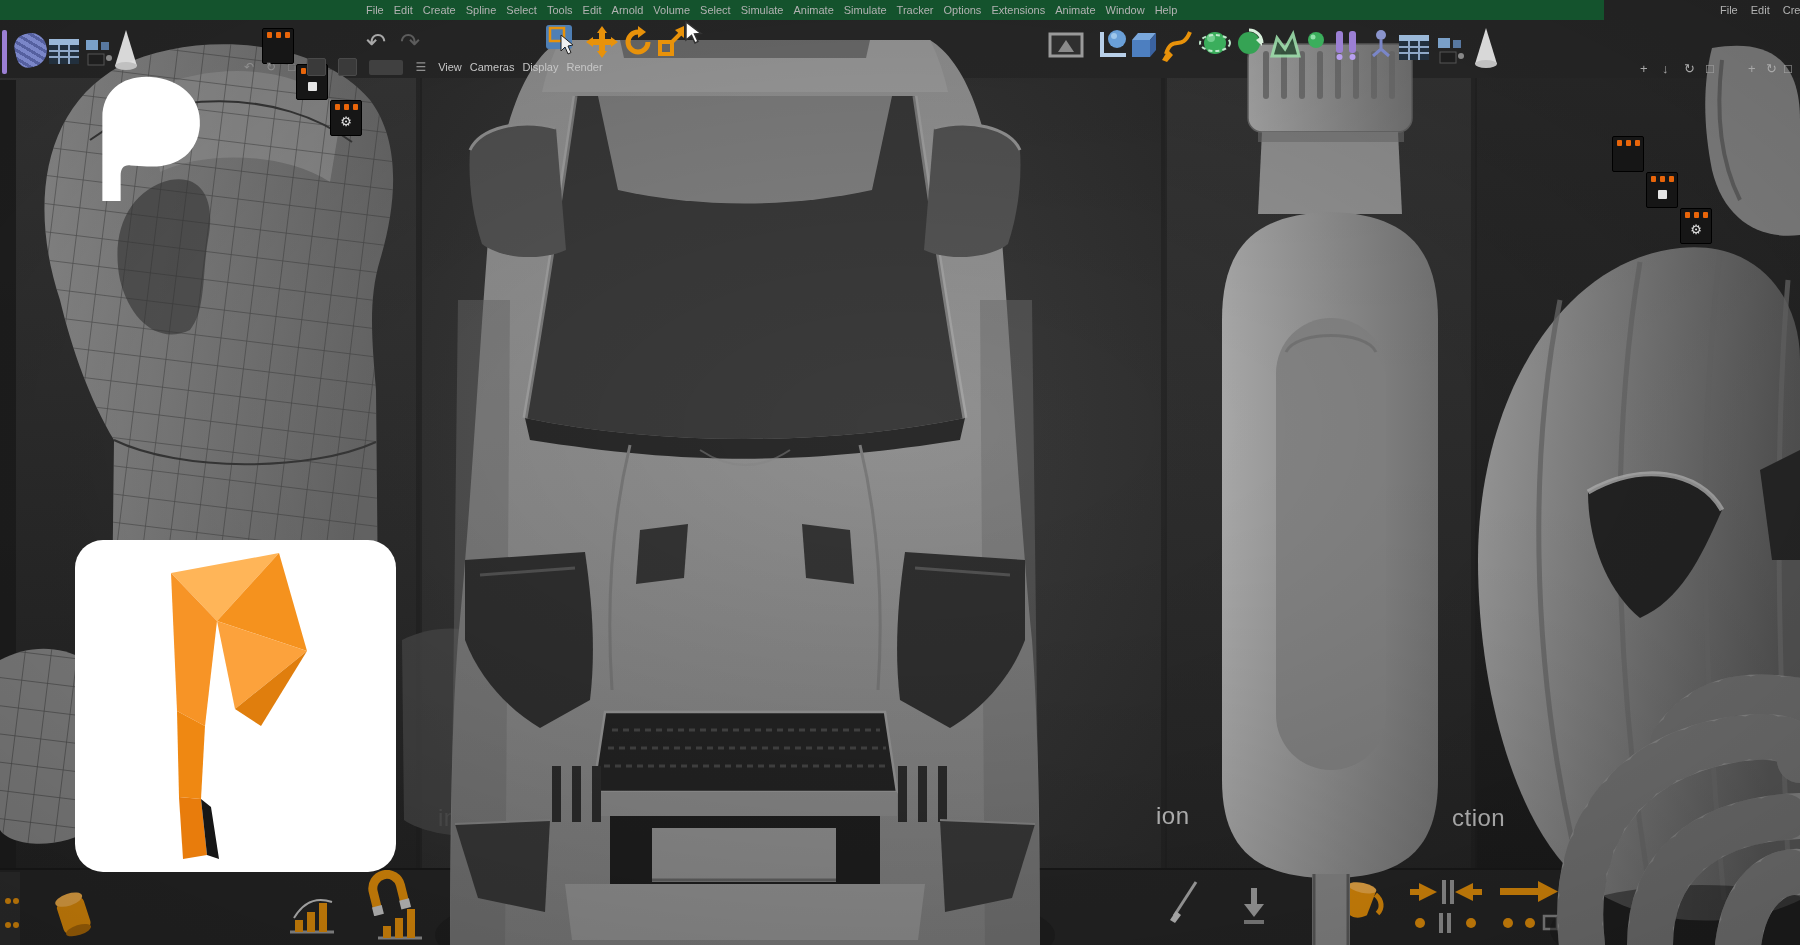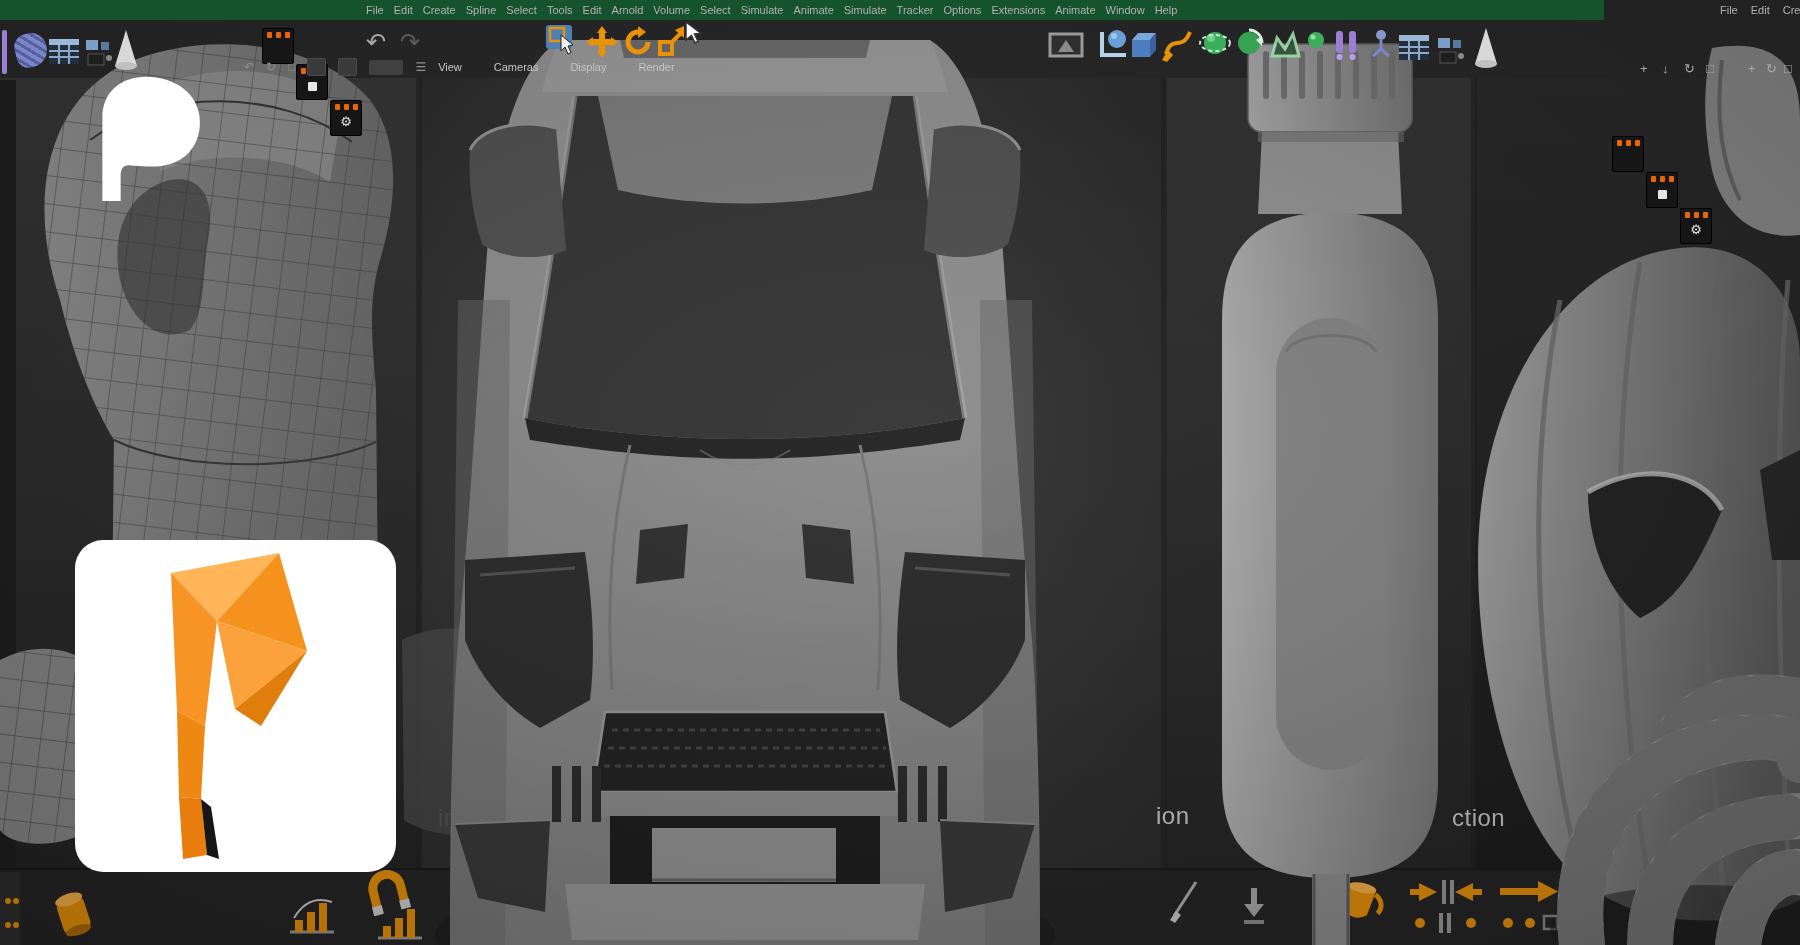--- a/index.html
+++ b/index.html
@@ -14,21 +14,21 @@
            z-index:30;display:flex;align-items:center;gap:10px;padding-left:366px;
            box-sizing:border-box;font-size:11px;color:#b2b2b2;}
   .menubar .mi{white-space:nowrap;cursor:default;}
   .menubar-right{position:absolute;left:1720px;top:0;height:20px;display:flex;gap:13px;
                  align-items:center;font-size:11px;color:#b2b2b2;}
   .vpmenu{position:absolute;left:244px;top:56px;height:22px;display:flex;gap:12px;
           align-items:center;z-index:30;color:#c6c6c6;font-size:11px;}
   .vpmenu .navg{color:#8f8f8f;font-size:12px;}
   .minitile{width:17px;height:16px;background:#3a3a3a;border:1px solid #4a4a4a;border-radius:2px;}
   .vptab{width:34px;height:15px;background:#404040;border-radius:2px;}
-  .vplabels{display:flex;gap:32px;}
+  .vplabels{display:flex;gap:8px;}
 
   
   .rtile{width:30px;height:34px;background:#161616;border:1px solid #000;border-radius:2px;
          position:relative;}
   .rtile::before{content:"";position:absolute;top:3px;left:4px;width:5px;height:6px;
          background:#e8650a;box-shadow:9px 0 #e8650a,18px 0 #e8650a;border-radius:1px;}
   .rtile .inner{position:absolute;left:0;top:12px;width:100%;text-align:center;
          color:#e0e0e0;font-size:13px;line-height:18px;}
   .rtile .sq{position:absolute;left:11px;top:17px;width:9px;height:9px;background:#e6e6e6;border-radius:1px;}
 

